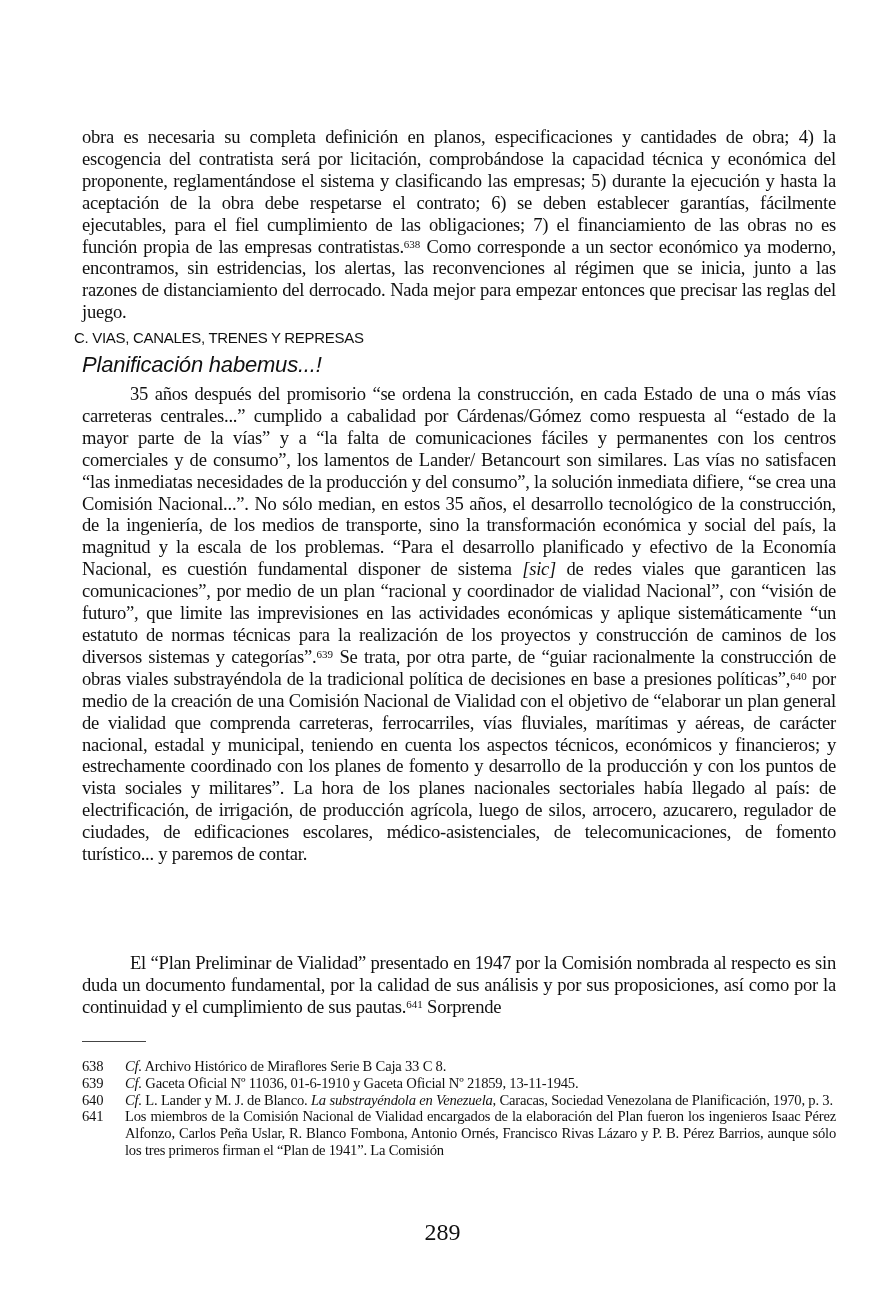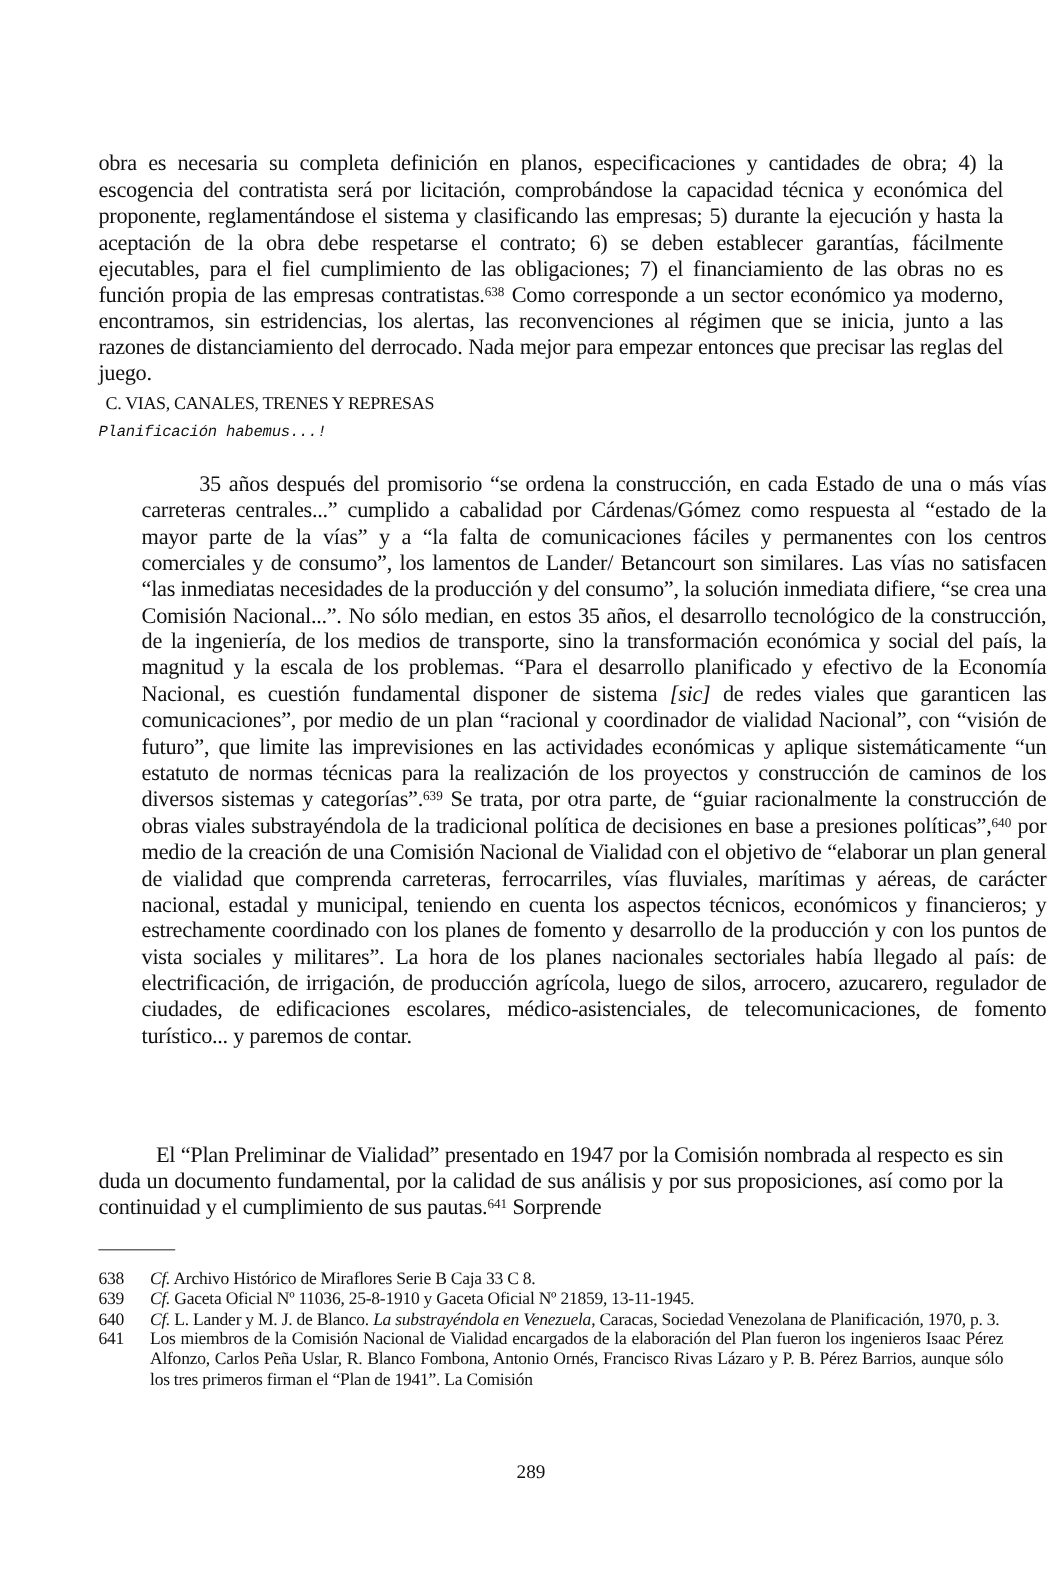--- a/index.html
+++ b/index.html
@@ -8,42 +8,42 @@
   .body-text {
     position: absolute; left: 82px; width: 754px;
     font-family: "Liberation Serif", serif;
     font-size: 18.6px; line-height: 21.9px;
     text-align: justify; letter-spacing: -0.25px;
   }
   .body-text p { margin: 0; }
   .indent { text-indent: 48px; }
   #para1 { top: 126px; }
   #section-heading {
-    position: absolute; left: 88px; top: 329px;
-    font-family: Liberation Serif, serif; font-size: 15px; letter-spacing: -0.3px;
+    position: absolute; left: 74px; top: 329px;
+    font-family: Liberation Sans, sans-serif; font-size: 15px; letter-spacing: -0.3px;
   }
   #sub-heading {
     position: absolute; left: 82px; top: 352px;
-    font-family: Liberation Mono, monospace; font-size: 13px; font-style: italic; letter-spacing: -0.2px;
+    font-family: Liberation Sans, sans-serif; font-size: 22px; font-style: italic; letter-spacing: -0.2px;
   }
-  #para2 { top: 393px; margin-left: 36px; }
+  #para2 { top: 383px; }
   #para3 { top: 952px; font-family: Liberation Serif, serif; }
   sup { font-size: 11px; vertical-align: 5px; line-height: 0; letter-spacing: 0; }
   .i { font-style: italic; }
   .rule { position: absolute; left: 82px; top: 1041px; width: 64px; height: 1px; background: #444; }
   .footnotes {
     position: absolute; left: 82px; top: 1058px; width: 754px;
     font-family: "Liberation Serif", serif; font-size: 14.6px; line-height: 16.8px; letter-spacing: -0.2px;
   }
   .fn { display: flex; margin: 0; }
   .fn-num { width: 43px; flex: none; }
   .fn-text { flex: 1; text-align: justify; }
   .page-number {
     position: absolute; left: 0; width: 885px; top: 1219px; text-align: center;
-    font-family: "Liberation Serif", serif; font-size: 16px;
+    font-family: "Liberation Serif", serif; font-size: 24px;
   }
 </style>
 </head>
 <body>
 
 <div class="page">
 
   <div class="body-text" id="para1">
     <p><span>obra es necesaria su completa definición en planos, especificaciones y cantidades de obra; 4) la escogencia del contratista será por licitación, comprobándose la capacidad técnica y económica del proponente, reglamentándose el sistema y clasificando las empresas; 5) durante la ejecución y hasta la aceptación de la obra debe respetarse el contrato; 6) se deben establecer garantías, fácilmente ejecutables, para el fiel cumplimiento de las obligaciones; 7) el financiamiento de las obras no es función propia de las empresas contratistas.</span><sup>638</sup><span> Como corresponde a un sector económico ya moderno, encontramos, sin estridencias, los alertas, las reconvenciones al régimen que se inicia, junto a las razones de distanciamiento del derrocado. Nada mejor para empezar entonces que precisar las reglas del juego.</span></p>
   </div>
@@ -61,21 +61,21 @@
 
   <div class="rule"></div>
 
   <div class="footnotes">
     <div class="fn">
       <span class="fn-num">638</span>
       <span class="fn-text"><span class="i">Cf.</span><span> Archivo Histórico de Miraflores Serie B Caja 33 C 8.</span></span>
     </div>
     <div class="fn">
       <span class="fn-num">639</span>
-      <span class="fn-text"><span class="i">Cf.</span><span> Gaceta Oficial Nº 11036, 25-8-1910 y Gaceta Oficial Nº 21859, 13-11-1945.</span></span>
+      <span class="fn-text"><span class="i">Cf.</span><span> Gaceta Oficial Nº 11036, 01-6-1910 y Gaceta Oficial Nº 21859, 13-11-1945.</span></span>
     </div>
     <div class="fn">
       <span class="fn-num">640</span>
       <span class="fn-text"><span class="i">Cf.</span><span> L. Lander y M. J. de Blanco. </span><span class="i">La substrayéndola en Venezuela</span><span>, Caracas, Sociedad Venezolana de Planificación, 1970, p. 3.</span></span>
     </div>
     <div class="fn">
       <span class="fn-num">641</span>
       <span class="fn-text">Los miembros de la Comisión Nacional de Vialidad encargados de la elaboración del Plan fueron los ingenieros Isaac Pérez Alfonzo, Carlos Peña Uslar, R. Blanco Fombona, Antonio Ornés, Francisco Rivas Lázaro y P. B. Pérez Barrios, aunque sólo los tres primeros firman el “Plan de 1941”. La Comisión</span>
     </div>
   </div>

